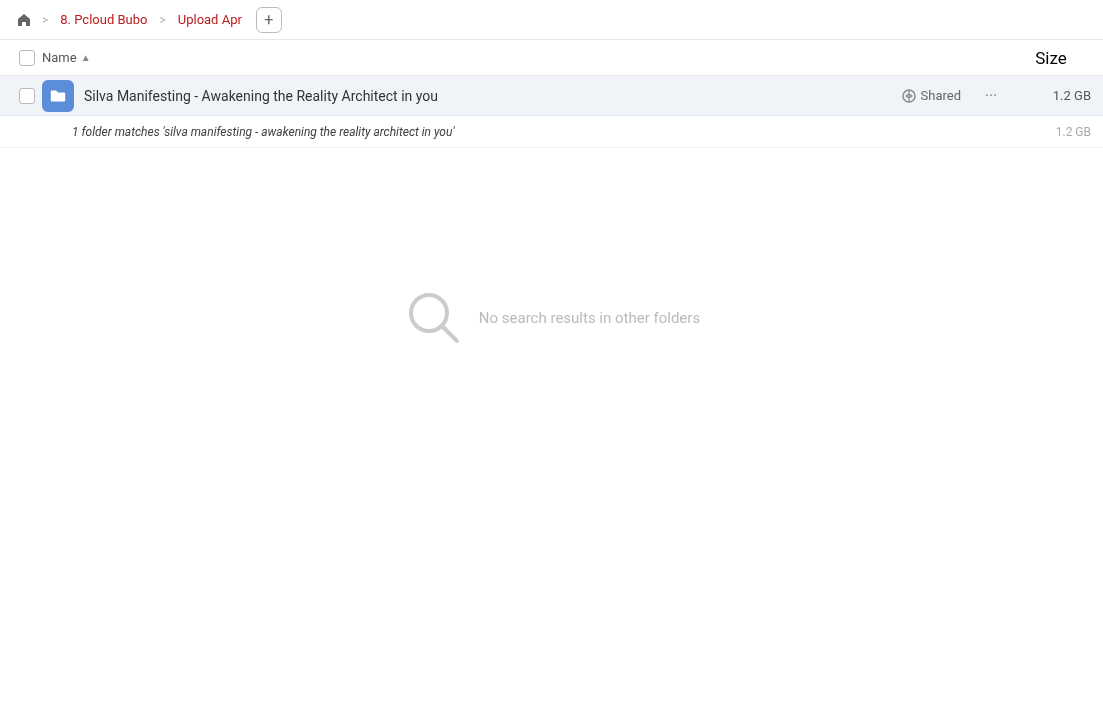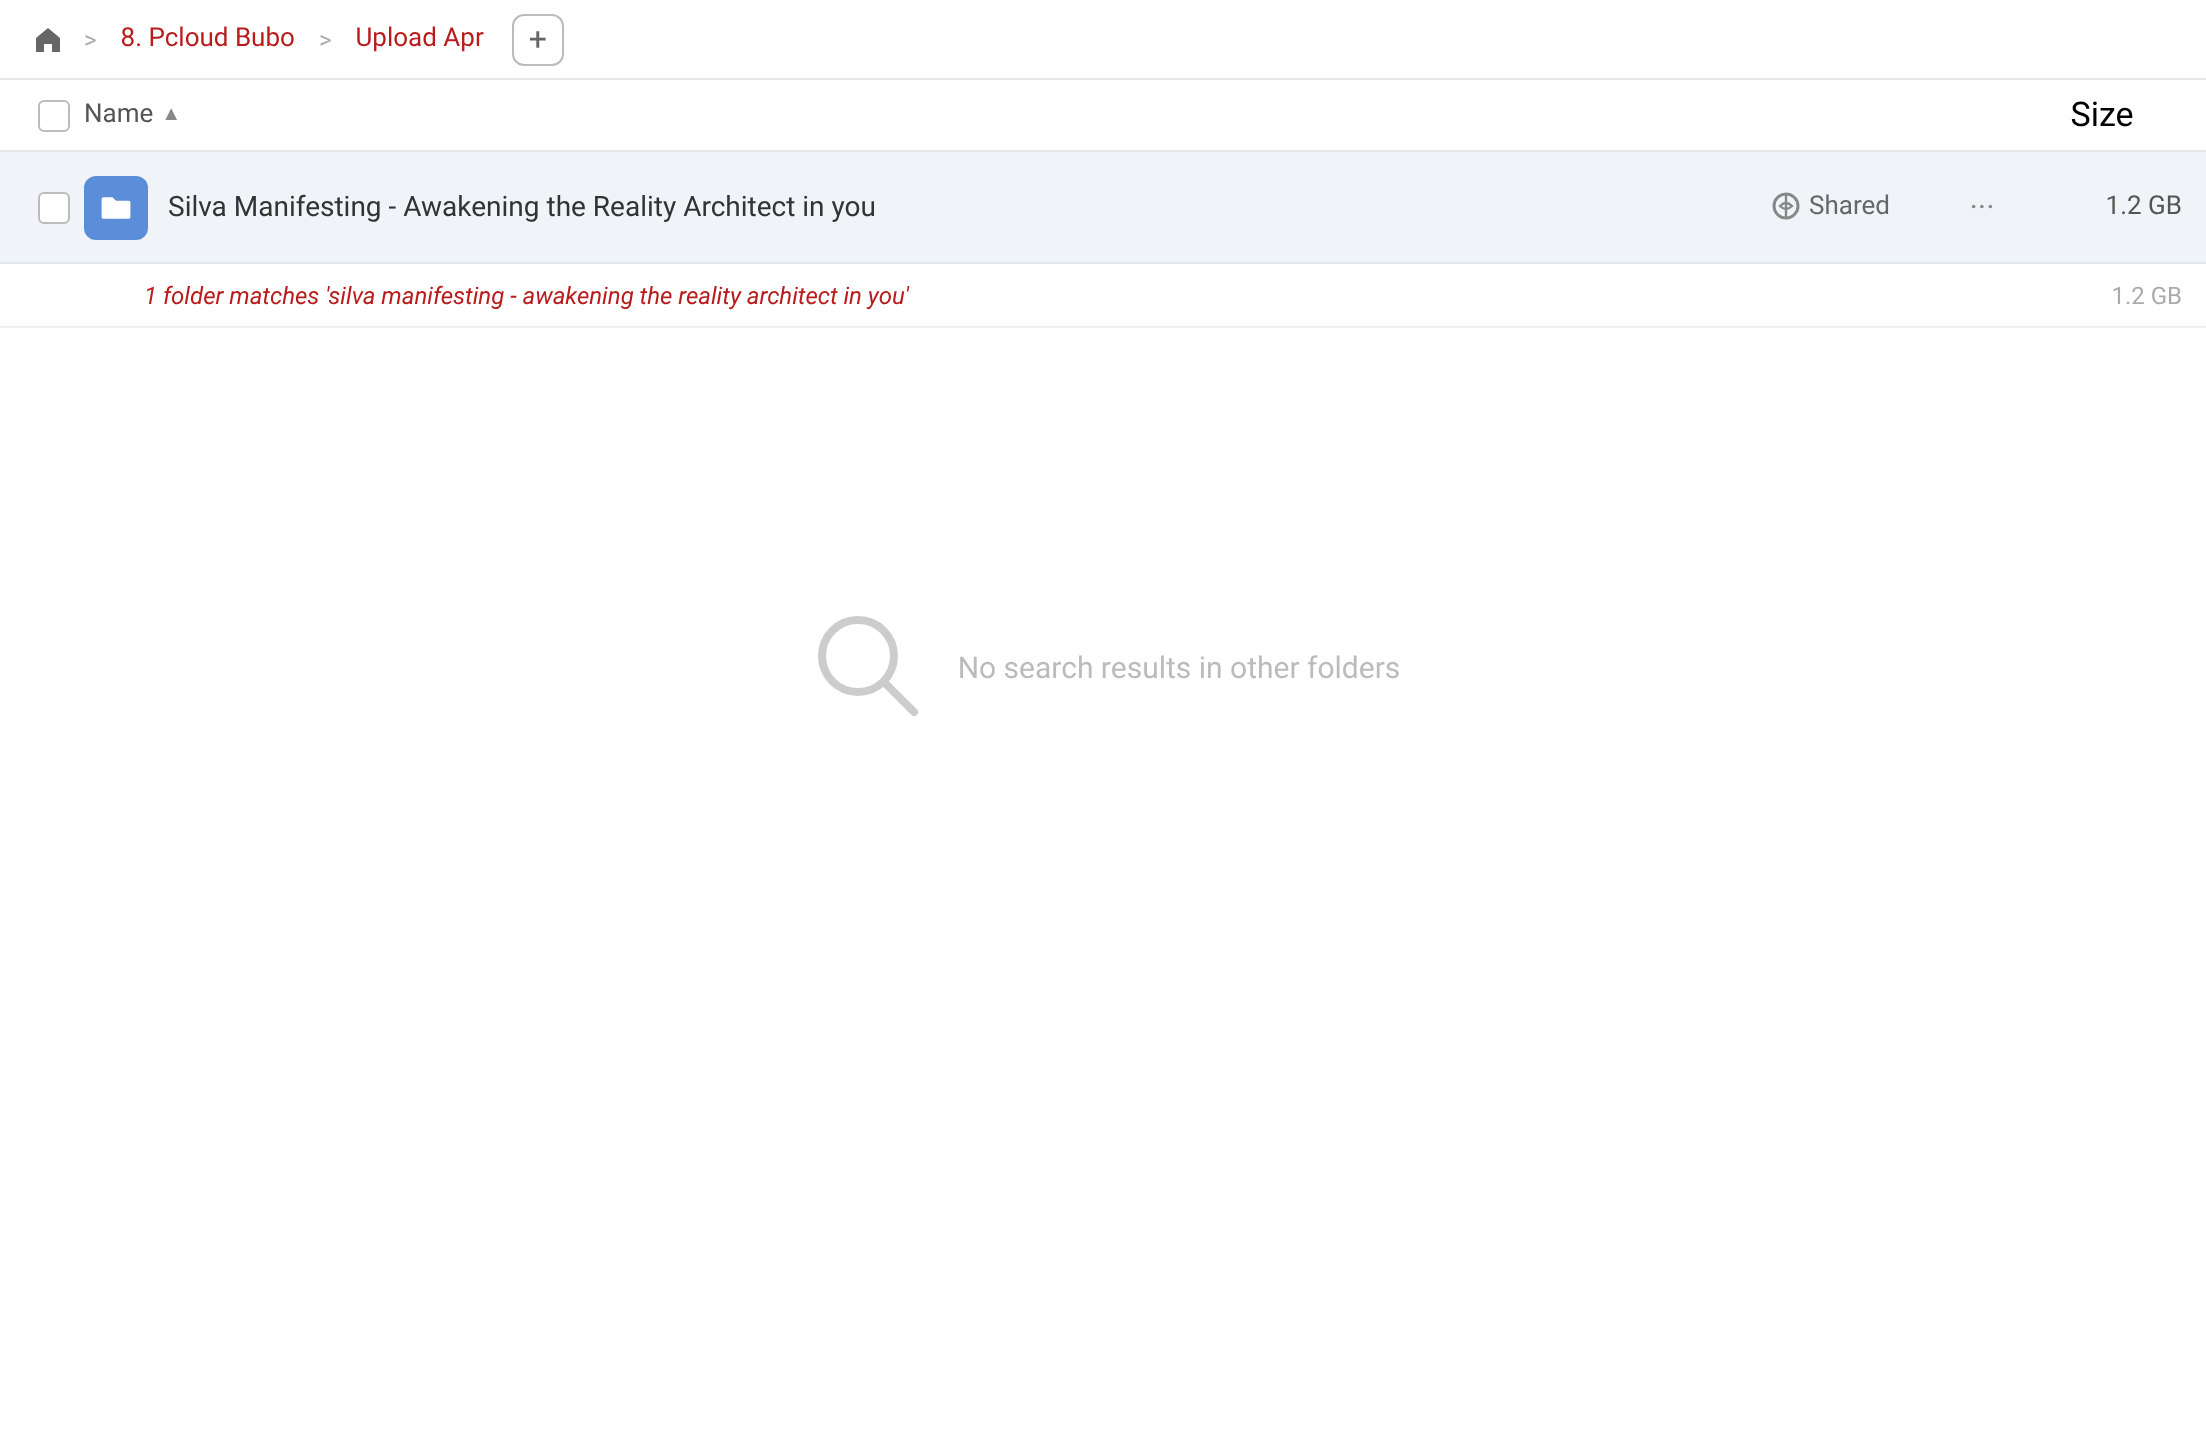--- a/index.html
+++ b/index.html
@@ -89,21 +89,21 @@
     .sort-arrow {
       font-size: 10px;
       color: #888;
     }
 
     
     .file-row {
       display: flex;
       align-items: center;
       padding: 0 12px;
-      height: 56px;
+      height: 40px;
       background: #f0f4f8;
       border-bottom: 1px solid #e0e6ed;
     }
     .file-row-checkbox {
       width: 30px;
       display: flex;
       align-items: center;
       justify-content: center;
     }
     .file-icon {
@@ -121,25 +121,25 @@
       height: 18px;
     }
     .file-name {
       flex: 1;
       font-size: 14px;
       color: #333;
       font-weight: 400;
     }
     .file-shared {
       display: flex;
-      align-items: flex-start;
+      align-items: flex-end;
       gap: 5px;
       color: #666;
       font-size: 13px;
-      margin-right: 32px;
+      margin-right: 16px;
     }
     .file-more {
       display: flex;
       align-items: center;
       justify-content: center;
       width: 28px;
       height: 28px;
       border-radius: 4px;
       cursor: pointer;
       color: #888;
@@ -157,21 +157,21 @@
     .match-info-row {
       display: flex;
       align-items: center;
       padding: 6px 12px 6px 72px;
       border-bottom: 1px solid #efefef;
       min-height: 32px;
     }
     .match-info-text {
       flex: 1;
       font-size: 12px;
-      color: #b91c1c;
+      color: #404040;
       font-style: italic;
     }
     .match-info-size {
       width: 70px;
       text-align: right;
       font-size: 12px;
       color: #aaa;
     }
 
     

